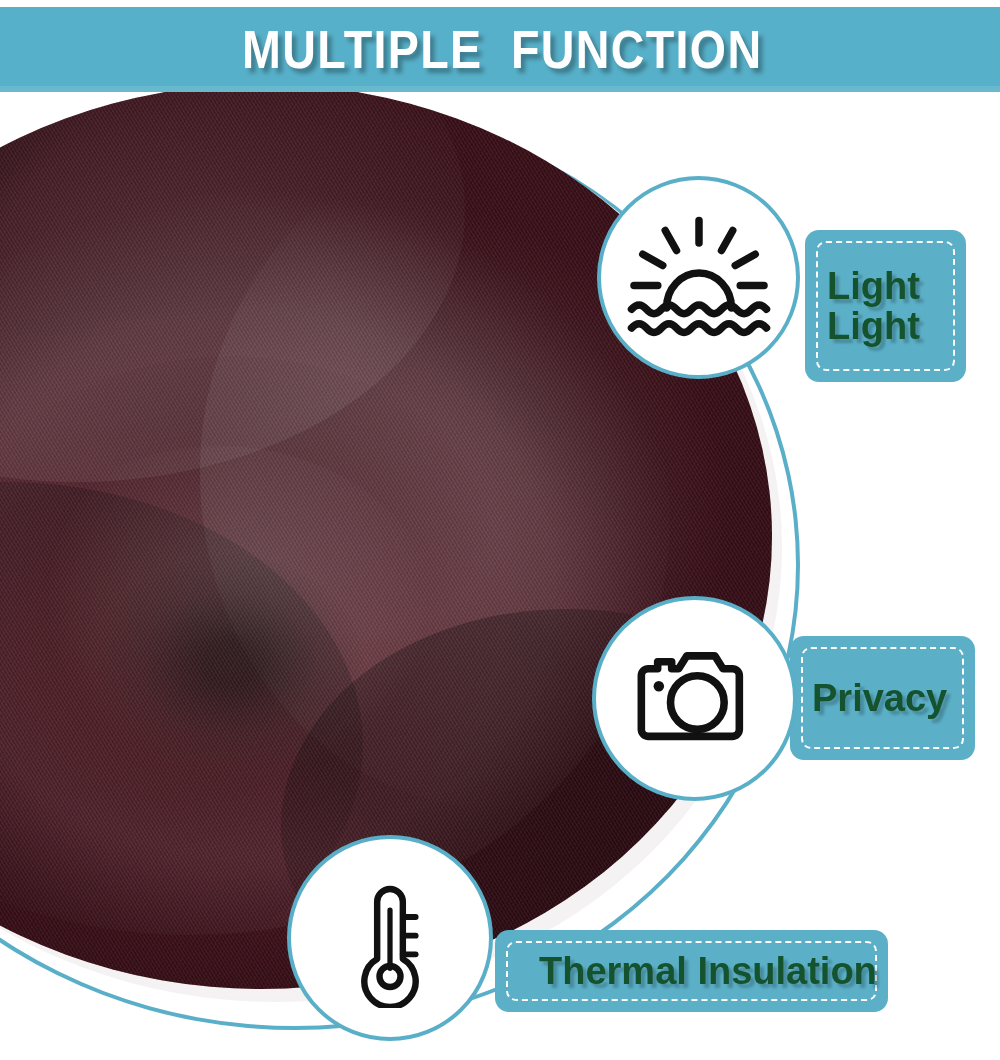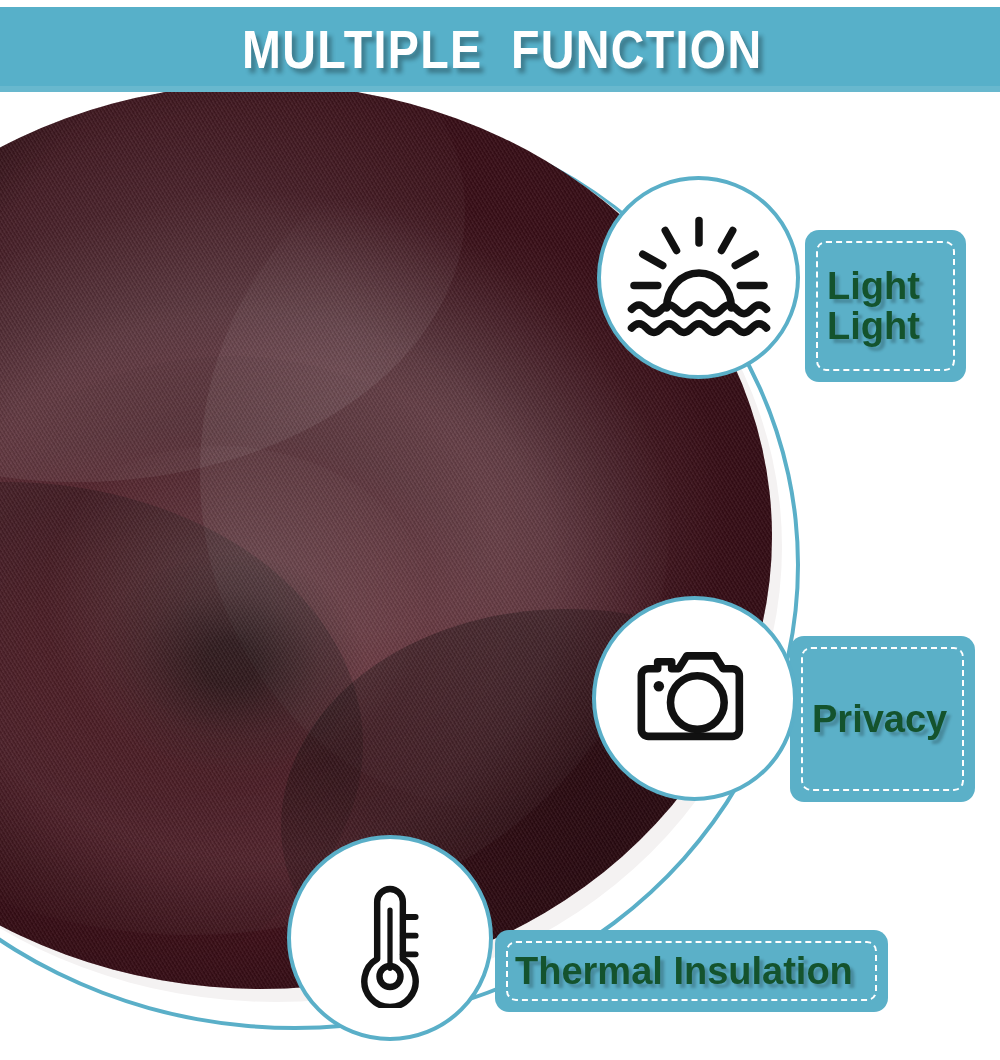--- a/index.html
+++ b/index.html
@@ -206,25 +206,25 @@
     font-weight: bold;
     text-shadow: 4px 4px 3px rgba(0,0,0,0.22);
     line-height: 1.06;
     white-space: nowrap;
     overflow: hidden;
   }
 
   #badge-light   { left: 805px; top: 138px; width: 161px; height: 152px; }
   #badge-light .txt   { font-size: 38px; padding-left: 22px; }
 
-  #badge-privacy { left: 790px; top: 544px; width: 185px; height: 166px; }
+  #badge-privacy { left: 790px; top: 544px; width: 185px; height: 124px; }
   #badge-privacy .txt { font-size: 38px; padding-left: 22px; }
 
   #badge-thermal { left: 495px; top: 838px; width: 393px; height: 82px; }
-  #badge-thermal .txt { font-size: 38px; padding-left: 20px;
+  #badge-thermal .txt { font-size: 38px; padding-left: 44px;
                         justify-content: center; }
 </style>
 </head>
 <body>
 
 <div id="stage">
 
   <div id="header-banner">
     <div id="header-title">MULTIPLE  FUNCTION</div>
   </div>

